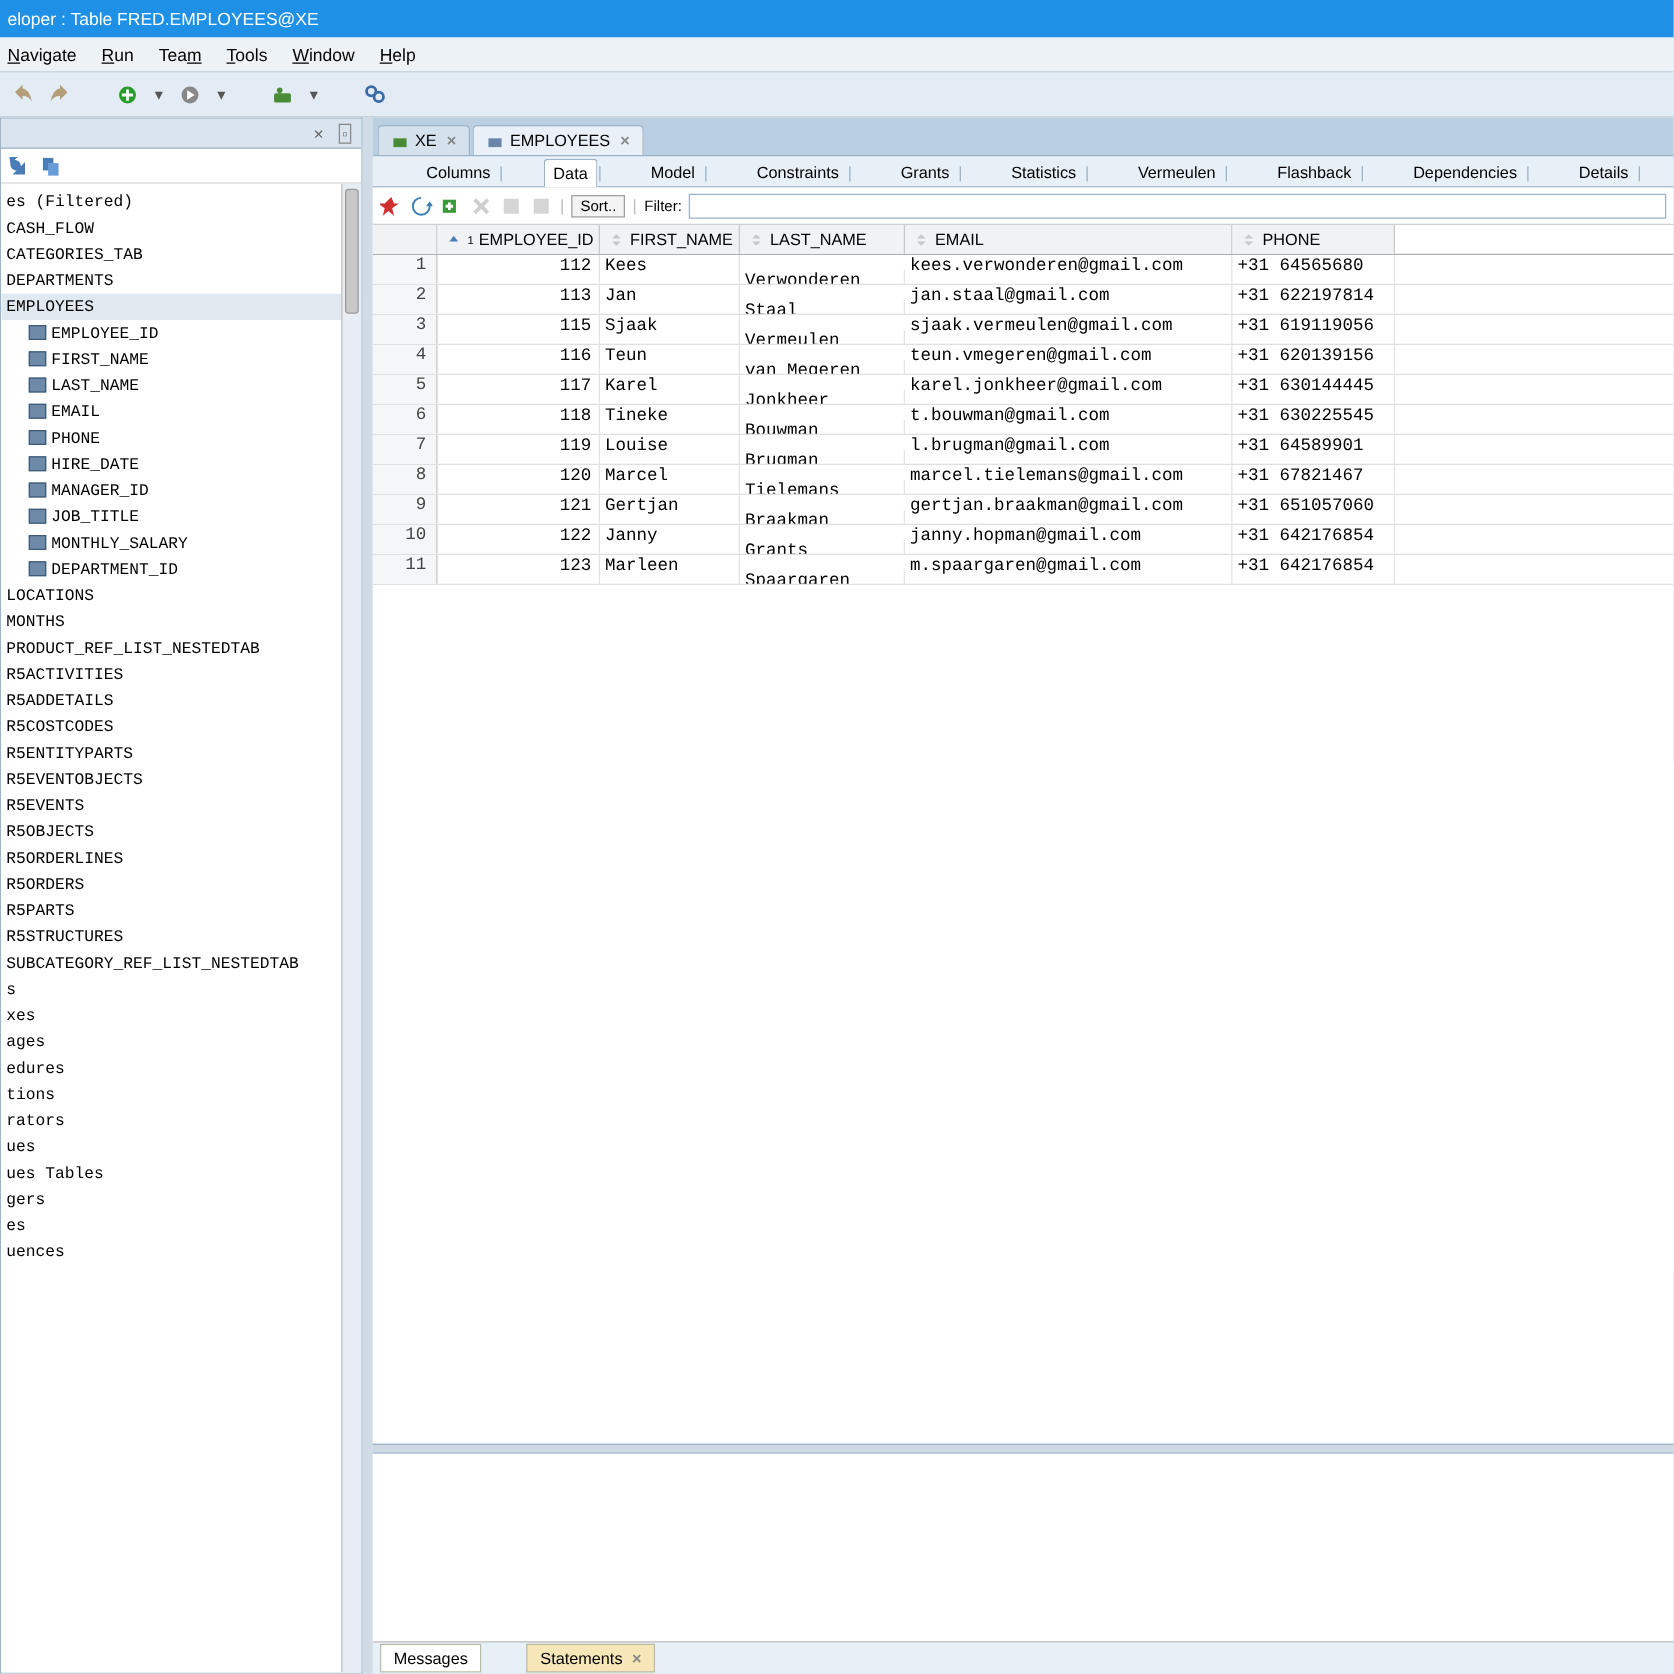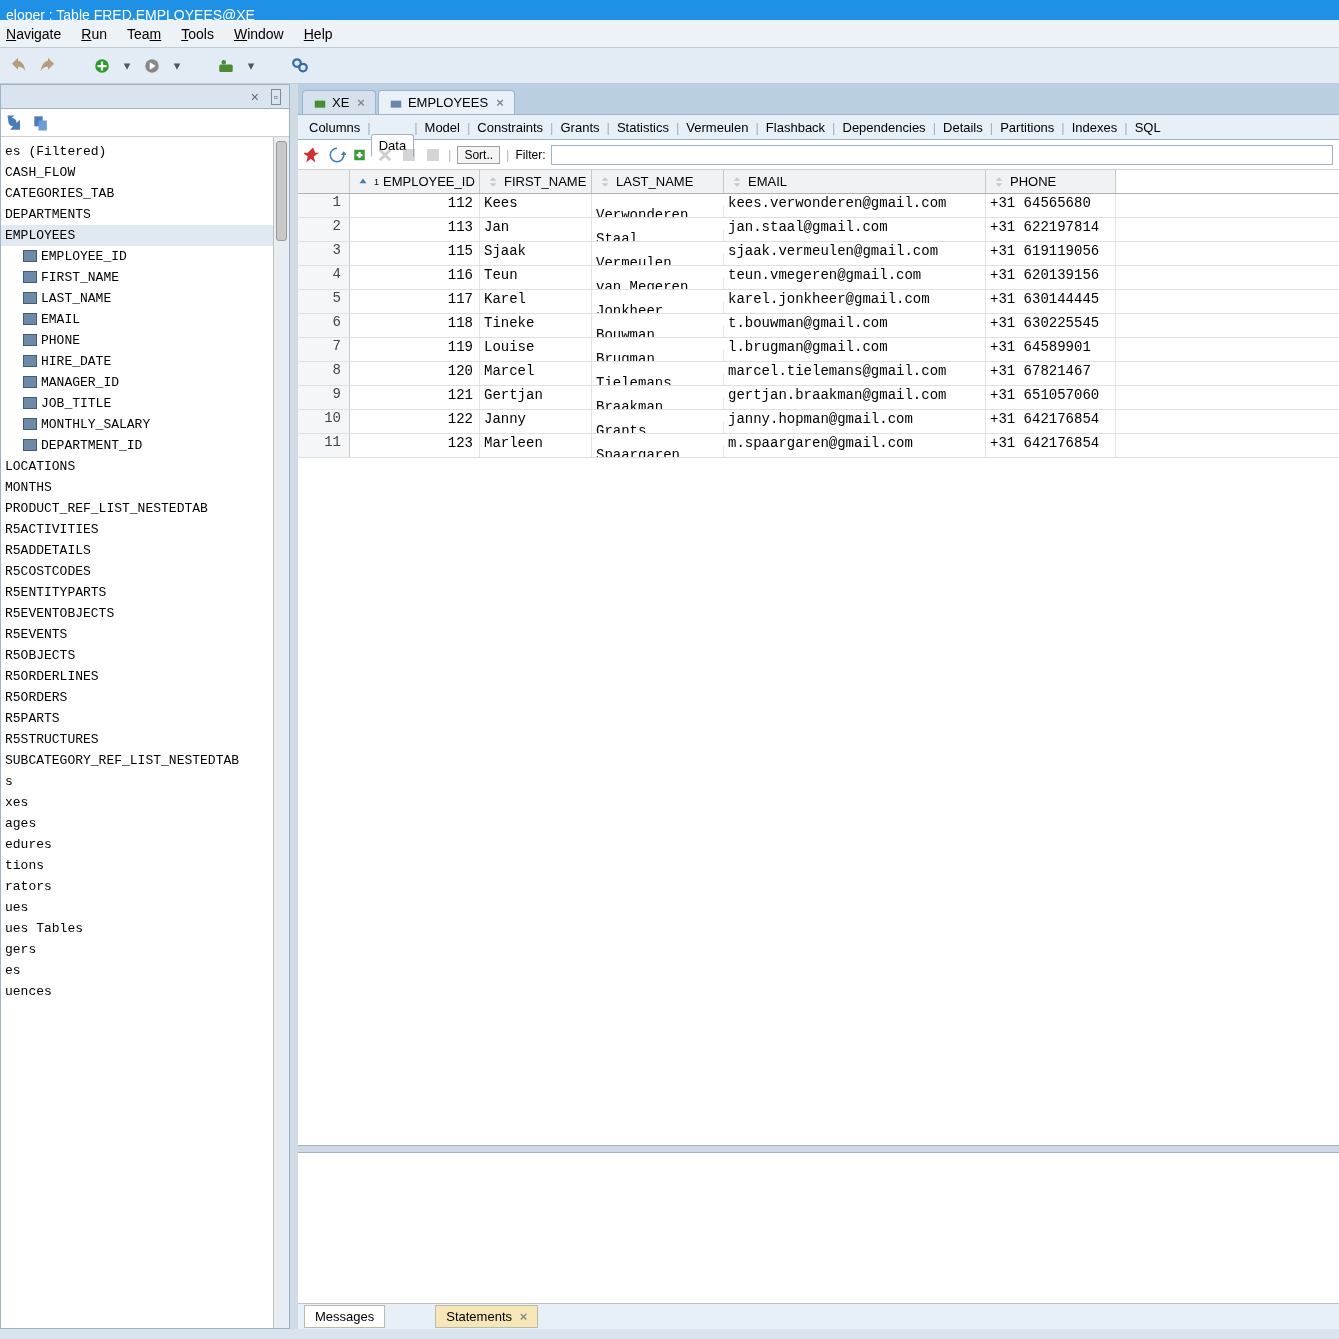--- a/index.html
+++ b/index.html
@@ -1,19 +1,19 @@
 <!DOCTYPE html>
 <html><head>
 <meta charset="utf-8">
 <style>
 * { box-sizing: border-box; }
 html, body { margin:0; padding:0; width:1339px; height:1339px; overflow:hidden;
   font-family:"Segoe UI","Tahoma",sans-serif; font-size:13px; color:#000;
   background:#d9e4ef; user-select:none; }
-.titlebar { height:20px; background:#1e90e6; color:#fff; line-height:30px; padding-left:6px;
+.titlebar { height:30px; background:#1e90e6; color:#fff; line-height:30px; padding-left:6px;
   font-size:14px; }
 .menubar { height:28px; background:#edf2f6; border-bottom:1px solid #bfcdd9;
   display:flex; align-items:center; padding:0 6px; gap:20px; font-size:14px; }
 .menubar .m { cursor:default; }
 .menubar .m .u { text-decoration:underline; }
 .toolbar { height:36px; background:#e3ecf4; border-bottom:1px solid #bfcdd9;
   display:flex; align-items:center; padding:0 8px; gap:10px; }
 .tb-ico { width:20px; height:20px; display:inline-flex; align-items:center; justify-content:center; }
 .tb-ico svg { width:18px; height:18px; }
 .drop-arrow { width:10px; text-align:center; color:#555; }
@@ -40,23 +40,23 @@
 
 .right { flex:1; display:flex; flex-direction:column; overflow:hidden; }
 .conn-tabs { height:30px; background:#bad0e2; display:flex; align-items:flex-end; padding-left:4px; }
 .conn-tab { display:flex; align-items:center; gap:5px; padding:4px 10px; background:#d5e2ee;
   border:1px solid #9db3c8; border-bottom:none; border-radius:4px 4px 0 0; margin-right:2px; font-size:13px; }
 .conn-tab.act { background:#e9f0f7; }
 .conn-tab .x { color:#888; font-weight:bold; margin-left:3px; }
 .conn-ico { width:14px;height:14px; }
 .subtabs { height:26px; background:#e7eff7; border-top:1px solid #9db3c8;
   border-bottom:1px solid #9db3c8; display:flex; align-items:center; padding:0 4px; font-size:13px; }
-.subtabs .st { padding:3px 7px; cursor:default; }
+.subtabs .st { padding:3px 7px; cursor:default;margin-left:32px; }
 .subtabs .st.act { background:#fff; border:1px solid #9db3c8; border-bottom:1px solid #fff;
-  border-radius:3px 3px 0 0; position:relative; top:18px; }
+  border-radius:3px 3px 0 0; position:relative; top:1px; }
 .subtabs .sep { color:#9db3c8; }
 .grid-tb { height:30px; background:#fff; border-bottom:1px solid #d0d0d0; display:flex; align-items:center; padding:0 6px; gap:6px; }
 .grid-tb .gico { width:18px; height:18px; }
 .grid-tb .sortbtn { border:1px solid #a0a0a0; padding:1px 6px; background:#f4f4f4; font-size:12px; }
 .grid-tb .flabel { font-size:12px; }
 .grid-tb input { flex:1; border:1px solid #9db3c8; height:20px; font-size:12px; padding:0 4px; }
 .grid-wrap { flex:1; background:#fff; overflow:hidden; display:flex; flex-direction:column; }
 .grid-head { display:flex; border-bottom:1px solid #b0b0b0; font-size:13px; height:24px; }
 .ghcell { border-right:1px solid #c8c8c8; background:#f0f2f4; display:flex; align-items:center; padding:0 6px; }
 .gh-rownum { width:52px; background:#f0f2f4; border-right:1px solid #c8c8c8; }
@@ -72,21 +72,21 @@
 .grow .rn { width:52px; text-align:right; padding-right:8px; color:#444; border-right:1px solid #c8c8c8; background:#f5f6f7; }
 .grow .c  { border-right:1px solid #e4e4e4; padding:1px 4px; white-space:nowrap; overflow:hidden; }
 .c-emp   { width:130px; text-align:right; padding-right:6px !important; }
 .c-fn    { width:112px; }
 .c-ln    { width:132px;margin-top:12px; }
 .c-email { width:262px;font-family:Liberation Mono, monospace; }
 .c-phone { width:130px; }
 .hsplit { height:8px; background:#cfd9e4; border-top:1px solid #9db3c8; border-bottom:1px solid #9db3c8; }
 .log-hdr { height:22px; background:#fff; border-bottom:1px solid #d0d0d0; padding:3px 8px; font-size:13px; }
 .log-body { background:#fff; flex:0 0 150px; }
-.log-tabs { height:26px; background:#e7eff7; display:flex; align-items:center; gap:18px; padding-left:6px;
+.log-tabs { height:26px; background:#e7eff7; display:flex; align-items:center; gap:4px; padding-left:6px;
   border-top:1px solid #c0c0c0; }
 .log-tabs .lt { padding:3px 10px; font-size:13px; border:1px solid #bba; background:#fff; }
 .log-tabs .lt.act { background:#f7e6b8;margin-left:32px; }
 .log-tabs .lt .x { color:#888; font-weight:bold; margin-left:4px; }
 </style>
 </head>
 <body>
 
 <div class="titlebar">
   <span>eloper : Table FRED.EMPLOYEES@XE</span>

